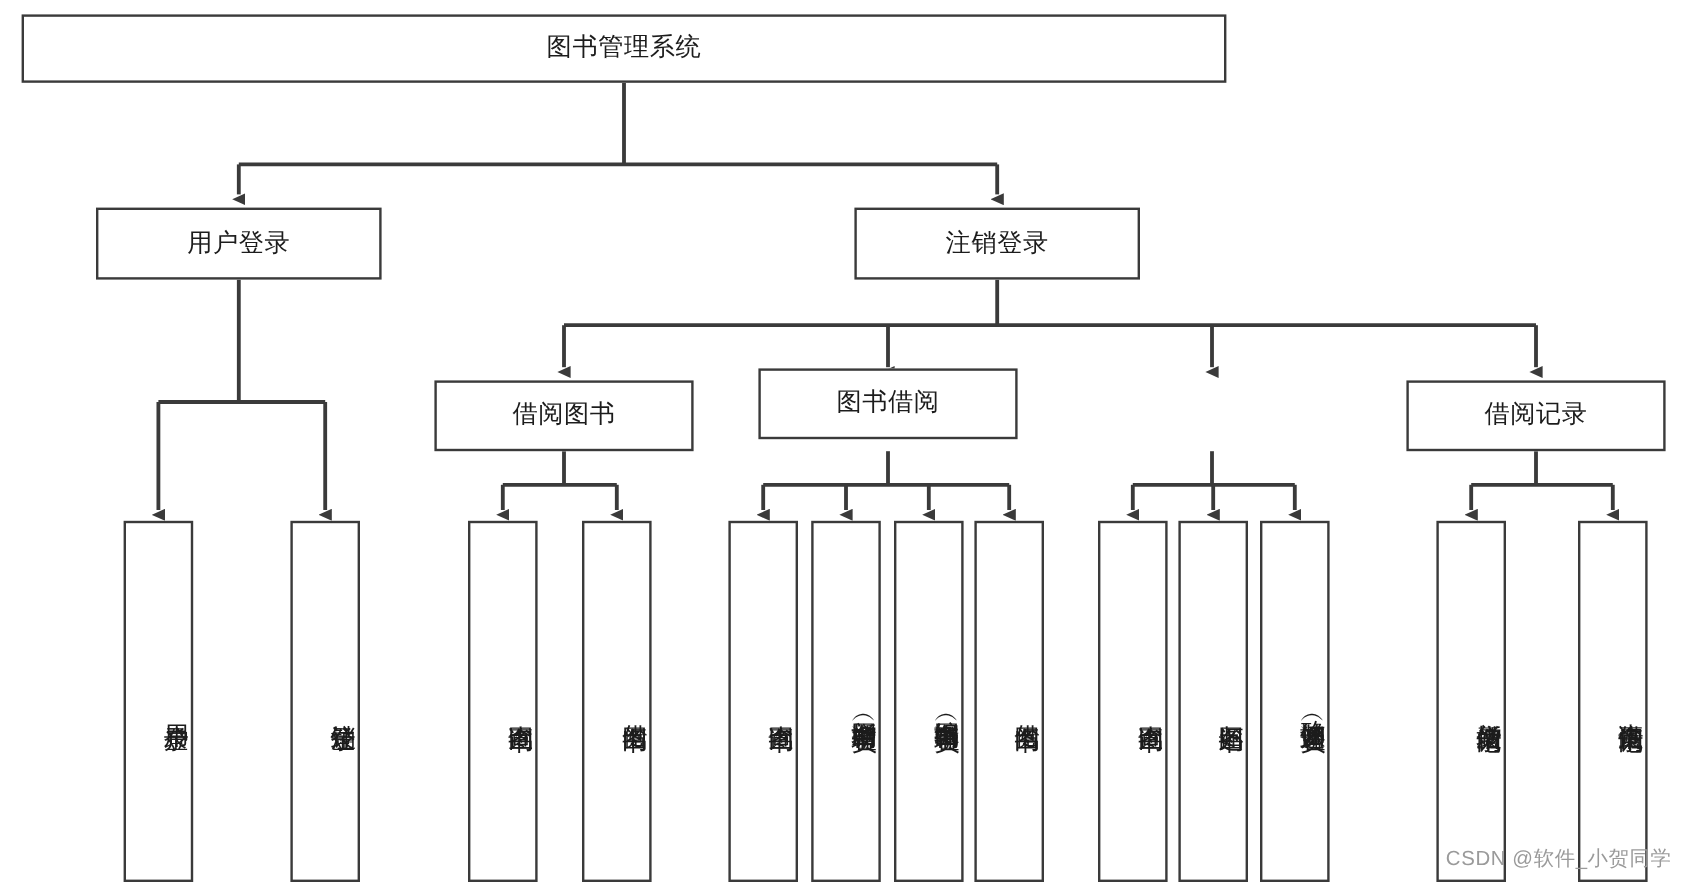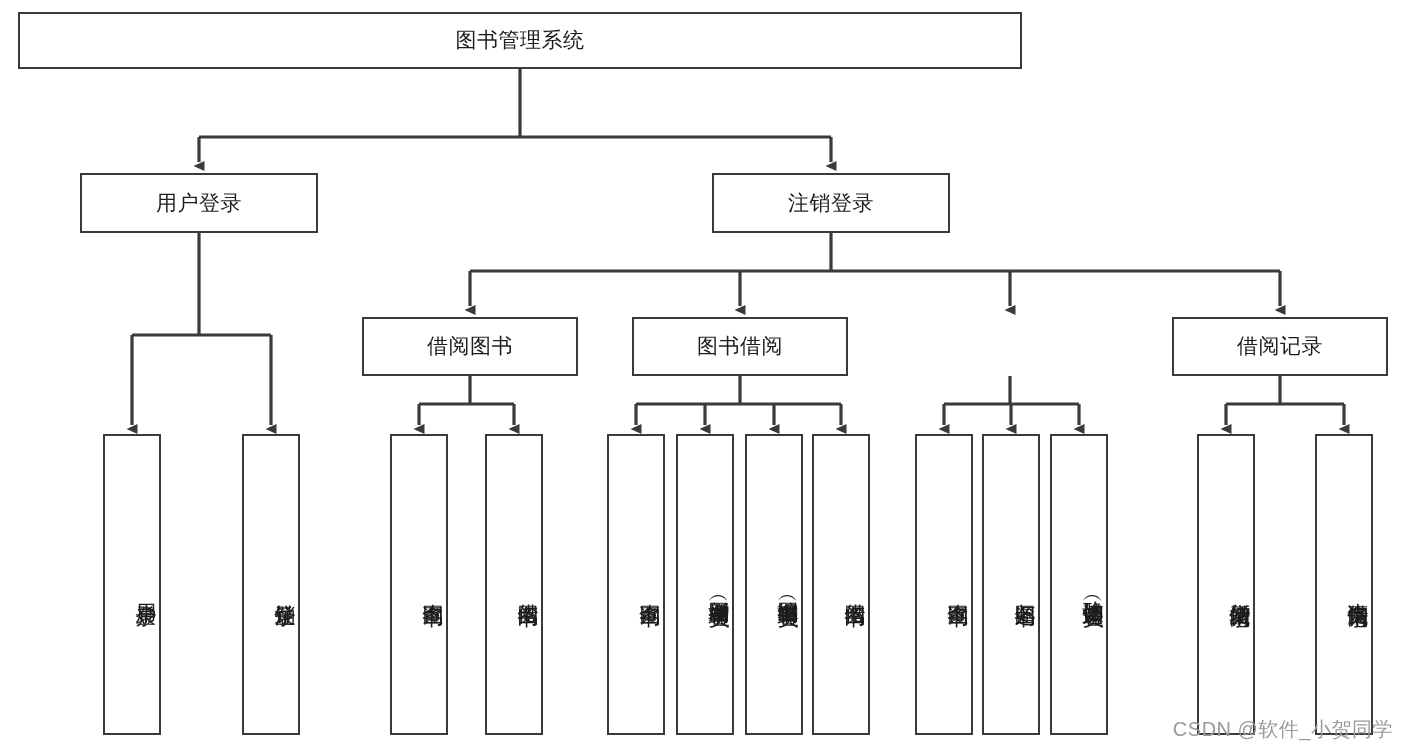--- a/index.html
+++ b/index.html
@@ -50,22 +50,22 @@
     padding-top: 8px;
   }
   .node.vert .vtext {
     writing-mode: vertical-rl;
     text-orientation: upright;
     display: block;
   }
   #watermark {
     position: absolute;
     right: 12px;
-    bottom: 4px;
-    font-size: 20px;
+    bottom: 20px;
+    font-size: 17px;
     color: #9a9a9a;
     letter-spacing: 0.5px;
     white-space: nowrap;
   }
 </style>
 </head>
 <body>
 
 <div id="canvas">
 
@@ -126,21 +126,21 @@
   <div class="node horiz" style="left:80px; top:173px; width:238px; height:60px;">
     <span>用户登录</span>
   </div>
   <div class="node horiz" style="left:712px; top:173px; width:238px; height:60px;">
     <span>注销登录</span>
   </div>
 
   <div class="node horiz" style="left:362px; top:317px; width:216px; height:59px;">
     <span>借阅图书</span>
   </div>
-  <div class="node horiz" style="left:632px; top:317px; width:216px; height:59px;">
+  <div class="node horiz" style="left:632px; top:307px; width:216px; height:59px;">
     <span>图书借阅</span>
   </div>
   <div class="node horiz" style="left:1172px; top:317px; width:216px; height:59px;">
     <span>借阅记录</span>
   </div>
 
   <div class="node vert" style="left:103px; top:434px; width:58px; height:301px;">
     <span class="vtext">用户登录</span>
   </div>
   <div class="node vert" style="left:242px; top:434px; width:58px; height:301px;">

